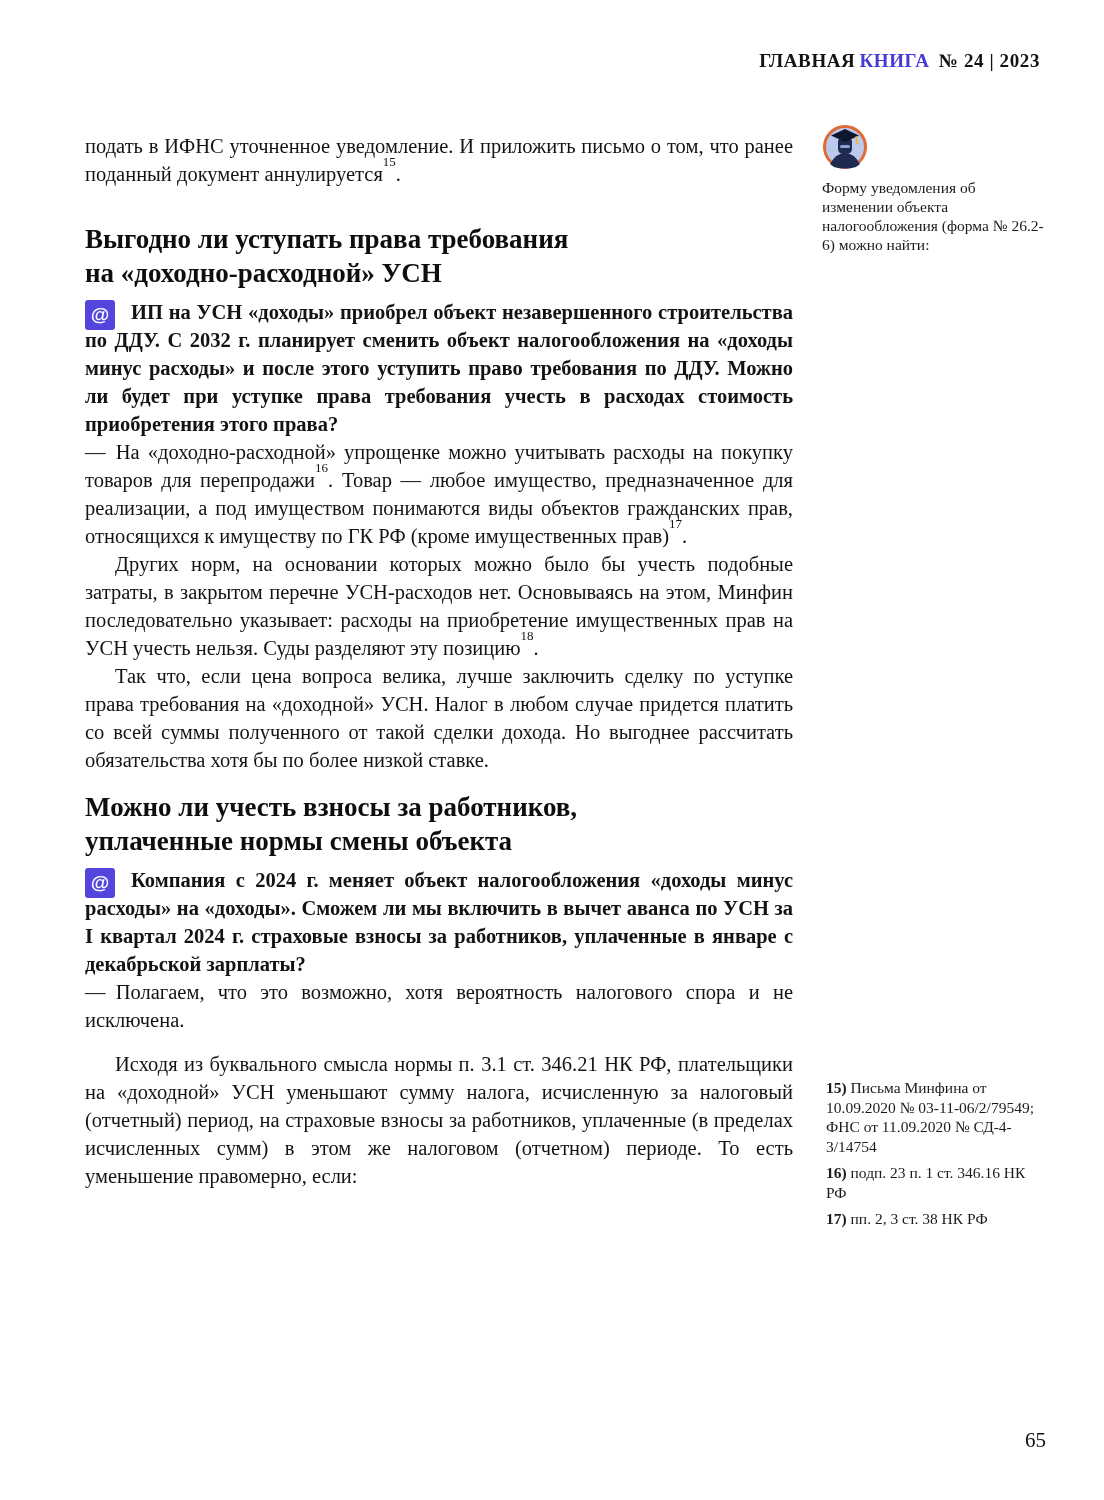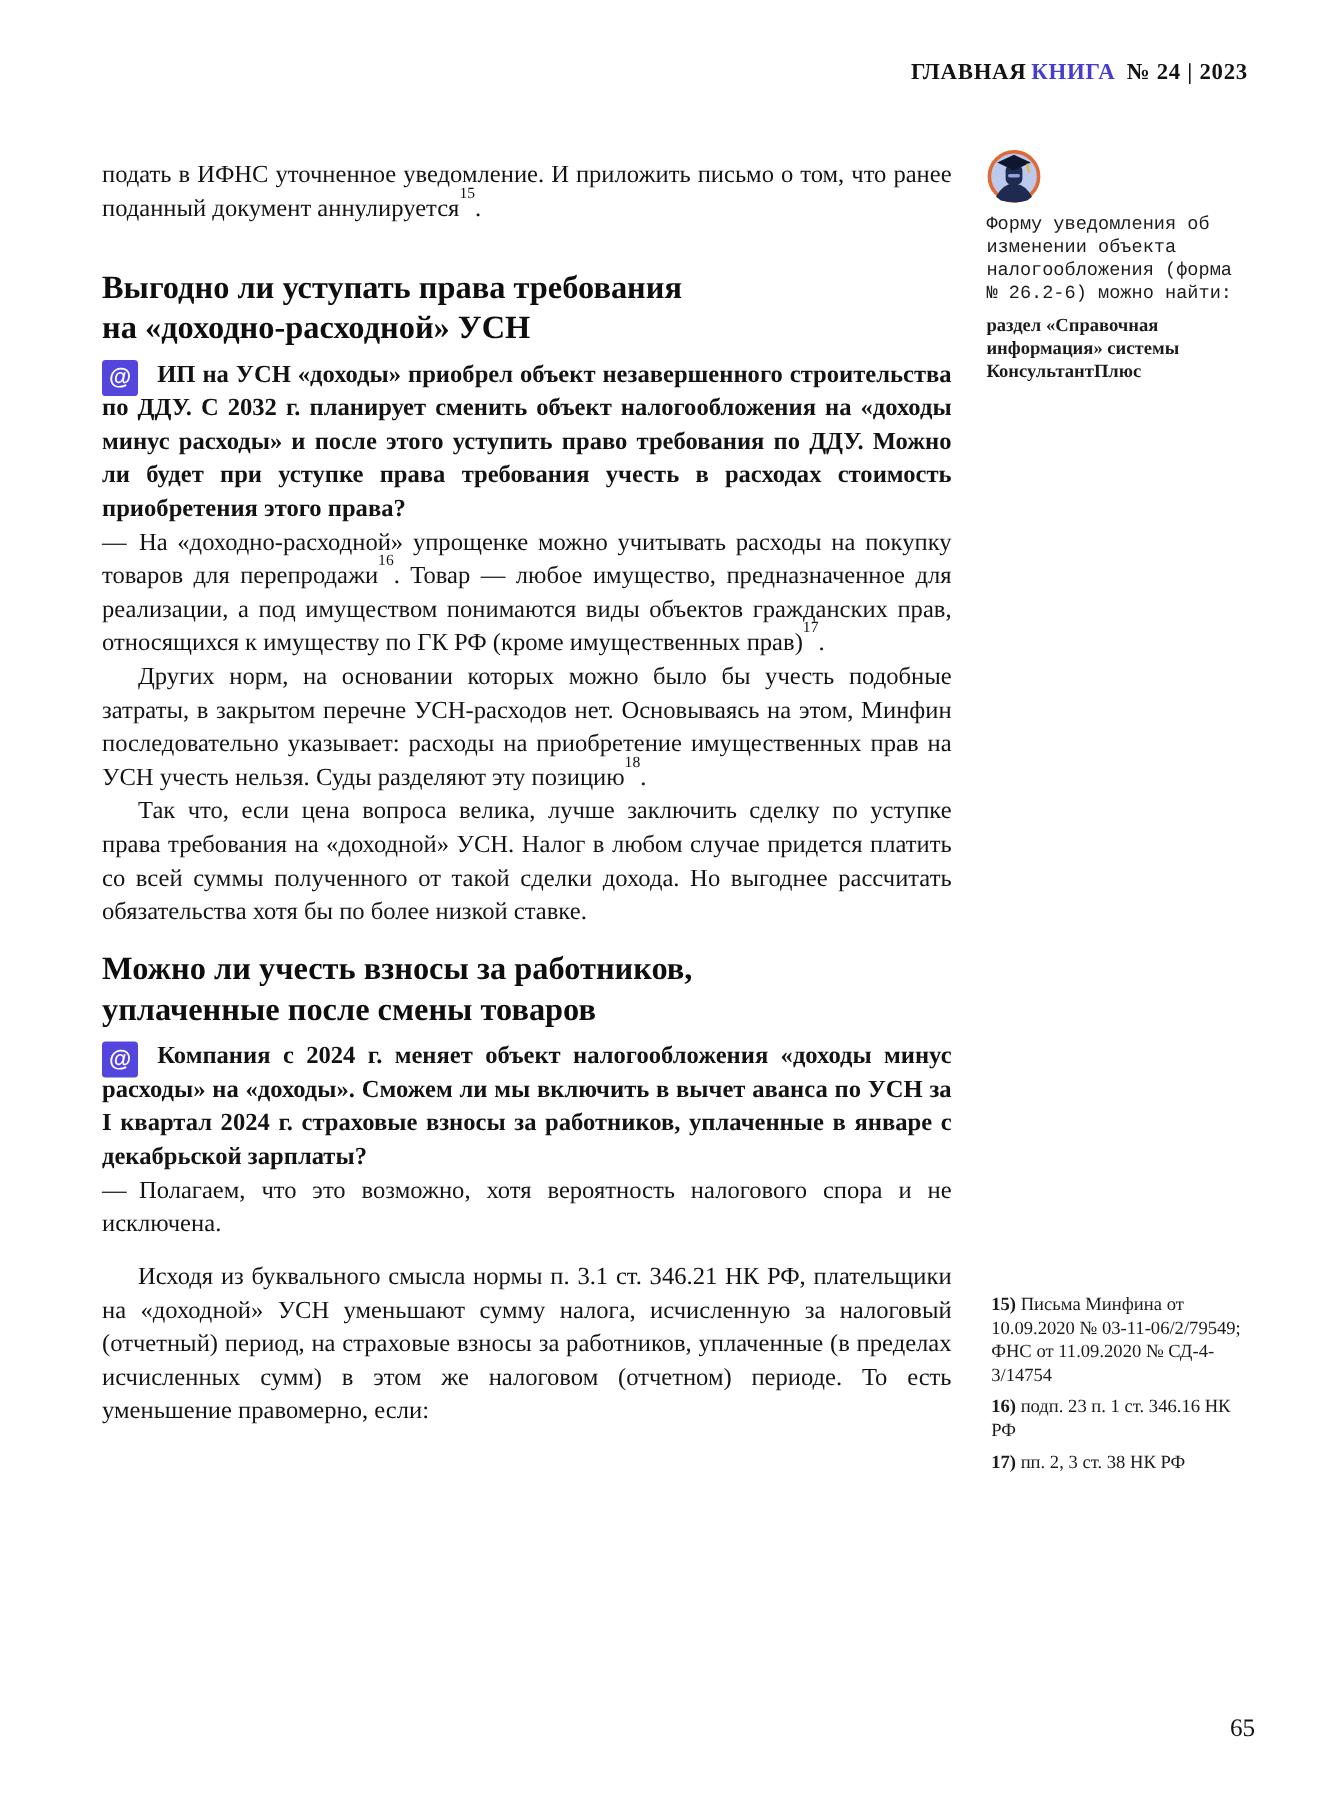--- a/index.html
+++ b/index.html
@@ -41,21 +41,21 @@
     background:var(--at-badge); border-radius:3px; color:#fff;
     font-family:"Liberation Sans","DejaVu Sans",sans-serif;
     font-size:19px; font-weight:bold; line-height:30px; text-align:center;
   }
   
   .note{
     position:absolute; left:822px; top:124px; width:222px;
     font-size:15.5px; line-height:19px; color:#1b1b1b;
   }
   .note .mascot{display:block; margin:0 0 8px 0;}
-  .note .note-text{margin:0;font-family:Liberation Mono, monospace;}
+  .note .note-text{margin:0;}
   .note .note-bold{margin:8px 0 0 0; font-weight:bold;}
   .footnotes{
     position:absolute; left:822px; top:1078px; width:224px;
     font-size:15.5px; line-height:19.5px; color:#1b1b1b;
   }
   .footnotes p{margin:0 0 7px 4px;}
   .footnotes b{font-weight:bold;}
   .page-num{
     position:absolute; top:1428px; right:58px; font-size:21px; color:#111;text-align:center;
   }
@@ -78,41 +78,40 @@
     <h2 class="sec"><span>Выгодно ли уступать права требования</span><br><span>на «доходно-расходной» УСН</span></h2>
 
     <p class="question"><span class="at-badge">@</span><span>ИП на УСН «доходы» приобрел объект незавершенного строительства по ДДУ. С 2032 г. планирует сменить объект налогообложения на «доходы минус расходы» и после этого уступить право требования по ДДУ. Можно ли будет при уступке права требования учесть в расходах стоимость приобретения этого права?</span></p>
 
     <p class="body"><span>— На «доходно-расходной» упрощенке можно учитывать расходы на покупку товаров для перепродажи</span><sup class="fn">16</sup><span>. Товар — любое имущество, предназначенное для реализации, а под имуществом понимаются виды объектов гражданских прав, относящихся к имуществу по ГК РФ (кроме имущественных прав)</span><sup class="fn">17</sup><span>.</span></p>
 
     <p class="body indent"><span>Других норм, на основании которых можно было бы учесть подобные затраты, в закрытом перечне УСН-расходов нет. Основываясь на этом, Минфин последовательно указывает: расходы на приобретение имущественных прав на УСН учесть нельзя. Суды разделяют эту позицию</span><sup class="fn">18</sup><span>.</span></p>
 
     <p class="body indent">Так что, если цена вопроса велика, лучше заключить сделку по уступке права требования на «доходной» УСН. Налог в любом случае придется платить со всей суммы полученного от такой сделки дохода. Но выгоднее рассчитать обязательства хотя бы по более низкой ставке.</p>
 
-    <h2 class="sec second"><span>Можно ли учесть взносы за работников,</span><br><span>уплаченные после смены товаров</span></h2>
+    <h2 class="sec second"><span>Можно ли учесть взносы за работников,</span><br><span>уплаченные нормы смены объекта</span></h2>
 
     <p class="question"><span class="at-badge">@</span><span>Компания с 2024 г. меняет объект налогообложения «доходы минус расходы» на «доходы». Сможем ли мы включить в вычет аванса по УСН за I квартал 2024 г. страховые взносы за работников, уплаченные в январе с декабрьской зарплаты?</span></p>
 
     <p class="body">— Полагаем, что это возможно, хотя вероятность налогового спора и не исключена.</p>
 
     <p class="body indent gap-top">Исходя из буквального смысла нормы п. 3.1 ст. 346.21 НК РФ, плательщики на «доходной» УСН уменьшают сумму налога, исчисленную за налоговый (отчетный) период, на страховые взносы за работников, уплаченные (в пределах исчисленных сумм) в этом же налоговом (отчетном) периоде. То есть уменьшение правомерно, если:</p>
 
   </div>
 
   <aside class="note">
     <svg class="mascot" width="46" height="46" viewBox="0 0 46 46" aria-hidden="true">
       <circle cx="23" cy="23" r="20.5" style="fill:var(--note-fill); stroke:var(--note-ring); stroke-width:3;"></circle>
       <path d="M8 40 Q14 29 23 29 Q32 29 38 40 L34 43 Q23 46 12 43 Z" style="fill:var(--figure);"></path>
       <rect x="16" y="13" width="14" height="17" rx="5" style="fill:var(--figure);"></rect>
       <rect x="18" y="21" width="10" height="3" rx="1.5" style="fill:#8fa3d8;"></rect>
       <polygon points="23,5 37,11.5 23,18 9,11.5" style="fill:#0f1730;"></polygon>
       <line x1="34" y1="12.5" x2="35.5" y2="20" style="stroke:var(--tassel); stroke-width:2;"></line>
     </svg>
     <p class="note-text">Форму уведомления об изменении объекта налогообложения (форма № 26.2-6) можно найти:</p>
-    <p class="note-bold">раздел «Справочная информация» системы КонсультантПлюс</p>
   </aside>
 
   <aside class="footnotes">
     <p><b>15)</b> <span>Письма Минфина от 10.09.2020 № 03-11-06/2/79549; ФНС от 11.09.2020 № СД-4-3/14754</span></p>
     <p><b>16)</b> <span>подп. 23 п. 1 ст. 346.16 НК РФ</span></p>
     <p><b>17)</b> <span>пп. 2, 3 ст. 38 НК РФ</span></p>
   </aside>
 
   <div class="page-num">65</div>
 

